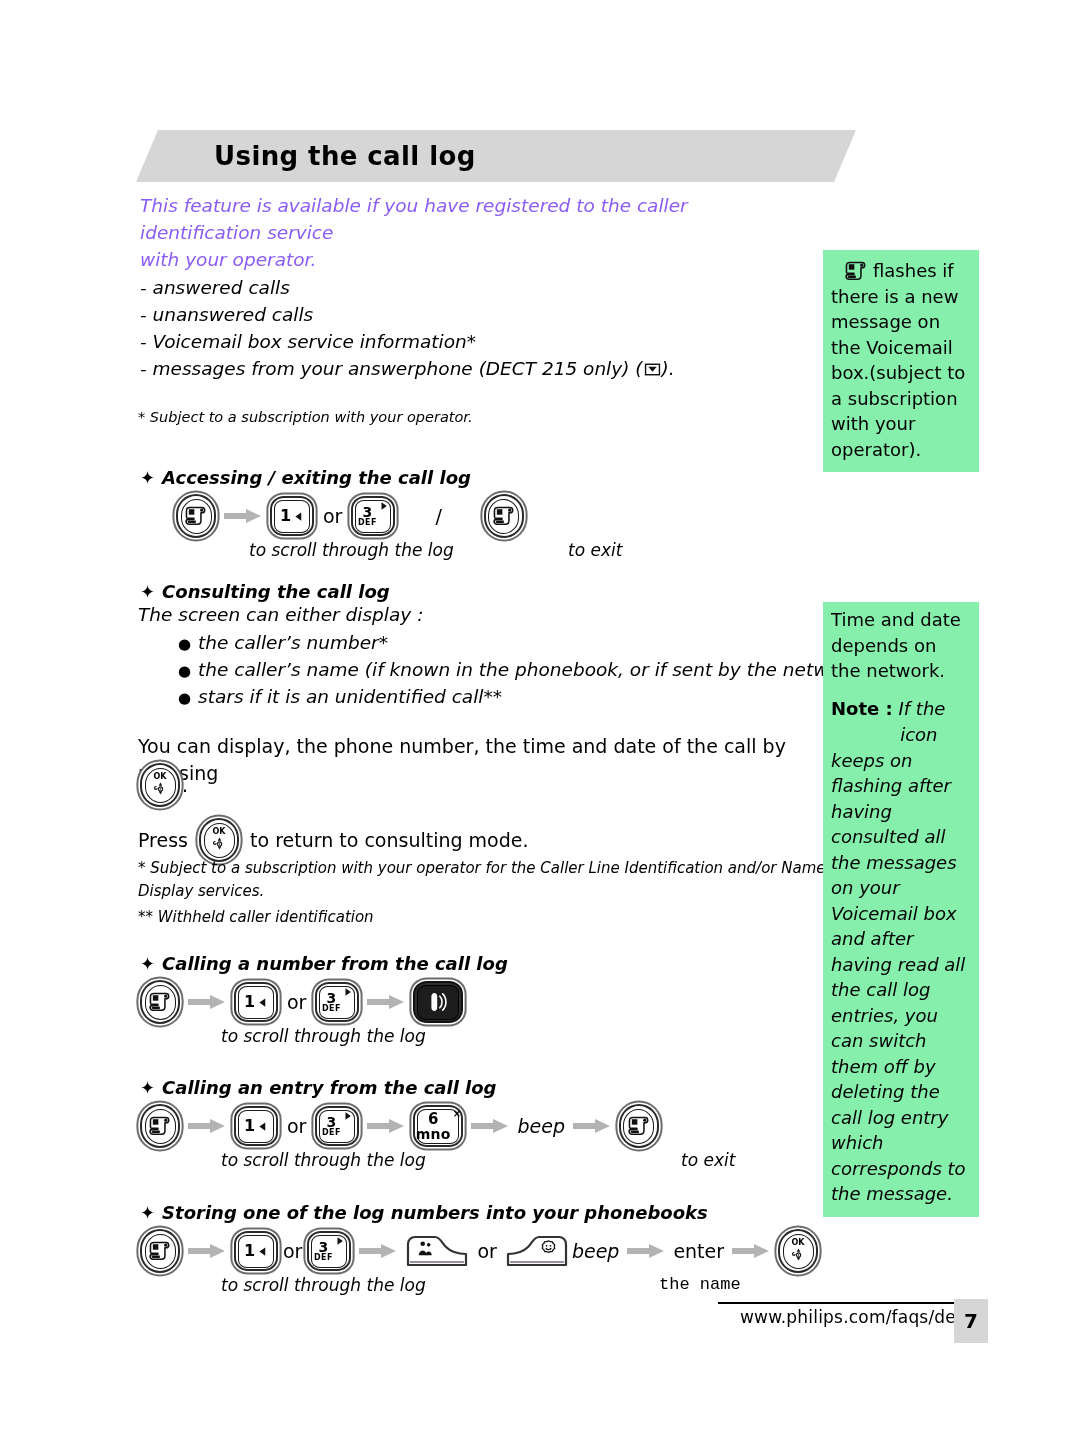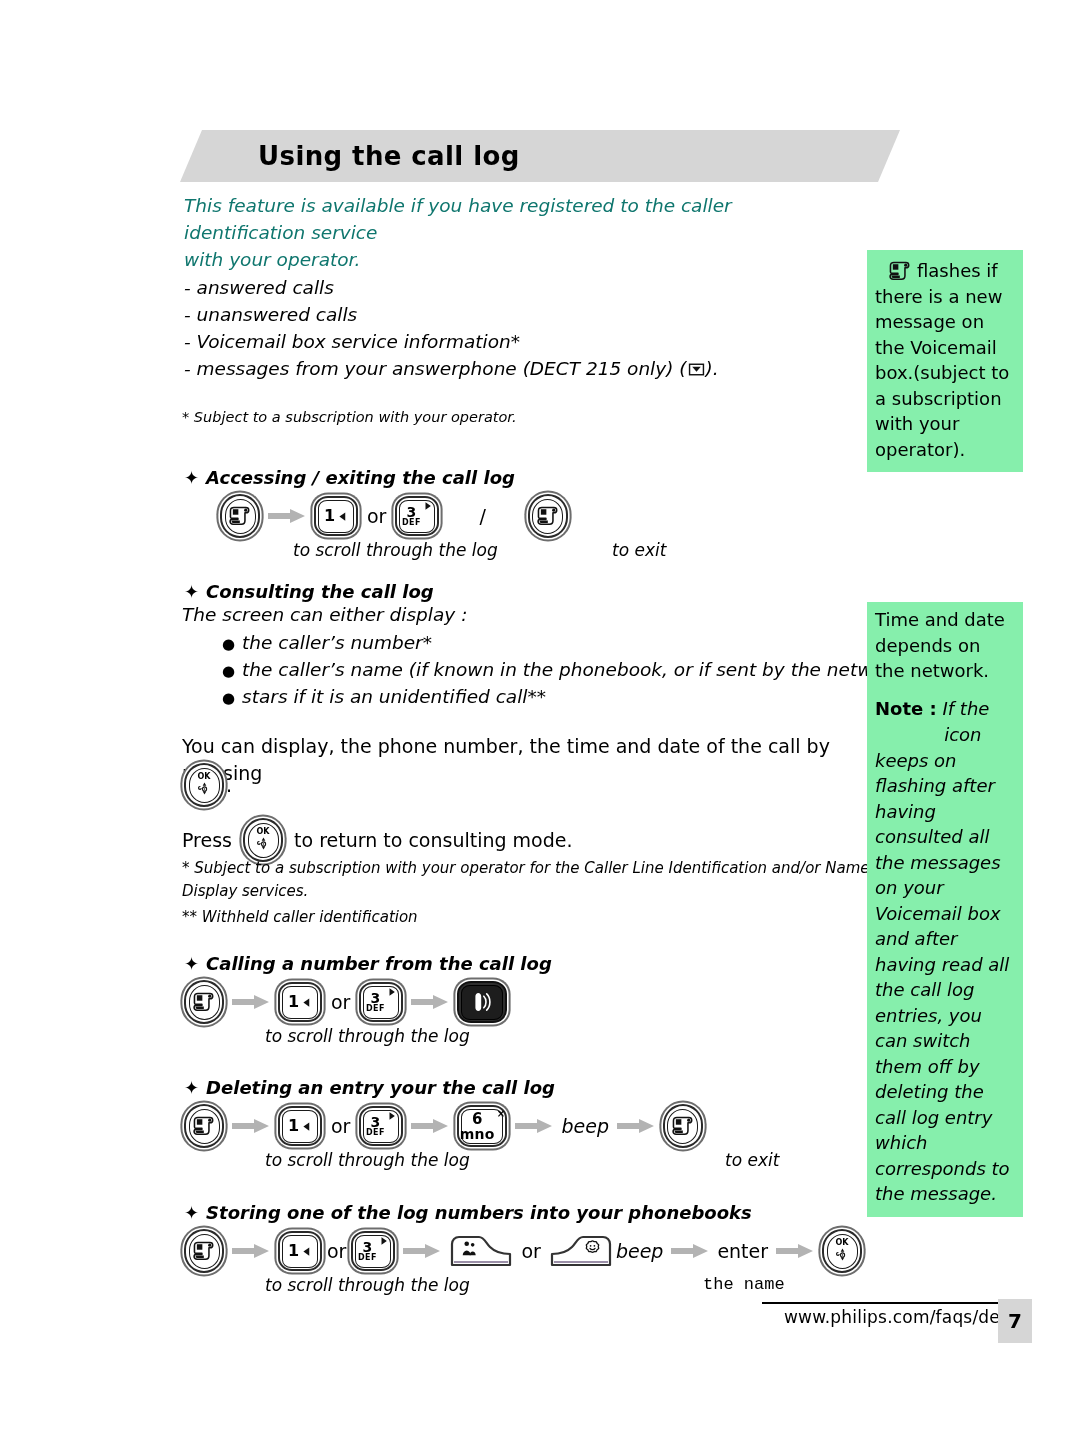--- a/index.html
+++ b/index.html
@@ -2,21 +2,21 @@
 <html><head>
 <meta charset="utf-8">
 <style>
   html,body{margin:0;padding:0;background:#ffffff;}
   body{
     width:1080px;height:1451px;position:relative;
     font-family:"Liberation Sans", sans-serif;
     color:#000;
     -webkit-font-smoothing:antialiased;
   }
-  .page{position:absolute;inset:0;margin-left:44px;}
+  .page{position:absolute;inset:0;}
 
   
   .banner{
     position:absolute;left:136px;top:130px;width:720px;height:52px;
     background:#d6d6d6;
     clip-path:polygon(22px 0, 100% 0, 100% 0, calc(100% - 22px) 100%, 0 100%, 0 100%);
   }
   .banner-inner{
     position:absolute;left:136px;top:130px;width:720px;height:52px;
     display:flex;align-items:center;
@@ -27,21 +27,21 @@
     font-weight:bold;font-size:26px;letter-spacing:.4px;color:#000;
   }
 
   
   .it{font-family:"DejaVu Sans", sans-serif;font-style:italic;}
   .rm{font-family:"DejaVu Sans", sans-serif;}
 
   .intro{
     position:absolute;left:140px;top:192px;width:660px;
     font-family:"DejaVu Sans", sans-serif;font-style:italic;
-    font-size:18.5px;line-height:27px;color:#0f766e;
+    font-size:18.5px;line-height:27px;color:#8b5cf6;
   }
   .stores{
     position:absolute;left:140px;top:247px;width:660px;
     font-family:"DejaVu Sans", sans-serif;font-style:italic;
     font-size:18.5px;line-height:27px;
   }
   .stores .li{white-space:nowrap;}
   .subnote{
     position:absolute;left:138px;top:409px;width:660px;
     font-family:"DejaVu Sans", sans-serif;font-style:italic;font-size:14.5px;
@@ -394,21 +394,21 @@
       <span class="glyph">
           <svg width="24" height="24">
             <use href="#ic-handset"></use>
           </svg>
         </span>
     </span>
   </div>
   <div class="cap" style="left:221px;top:1026px;">to scroll through the log</div>
 
   <div class="sec-h" style="left:140px;top:1077px;">
-    <span class="dia">✦</span><span>Deleting an entry your the call log</span>
+    <span class="dia">✦</span><span>Calling an entry from the call log</span>
   </div>
   <div class="flow" style="left:140px;top:1104px;">
     <span class="key oval">
       <span class="ring"></span>
         <span class="ring2"></span>
       <span class="glyph">
           <svg width="22" height="22">
             <use href="#ic-scroll-solid"></use>
           </svg>
         </span>

